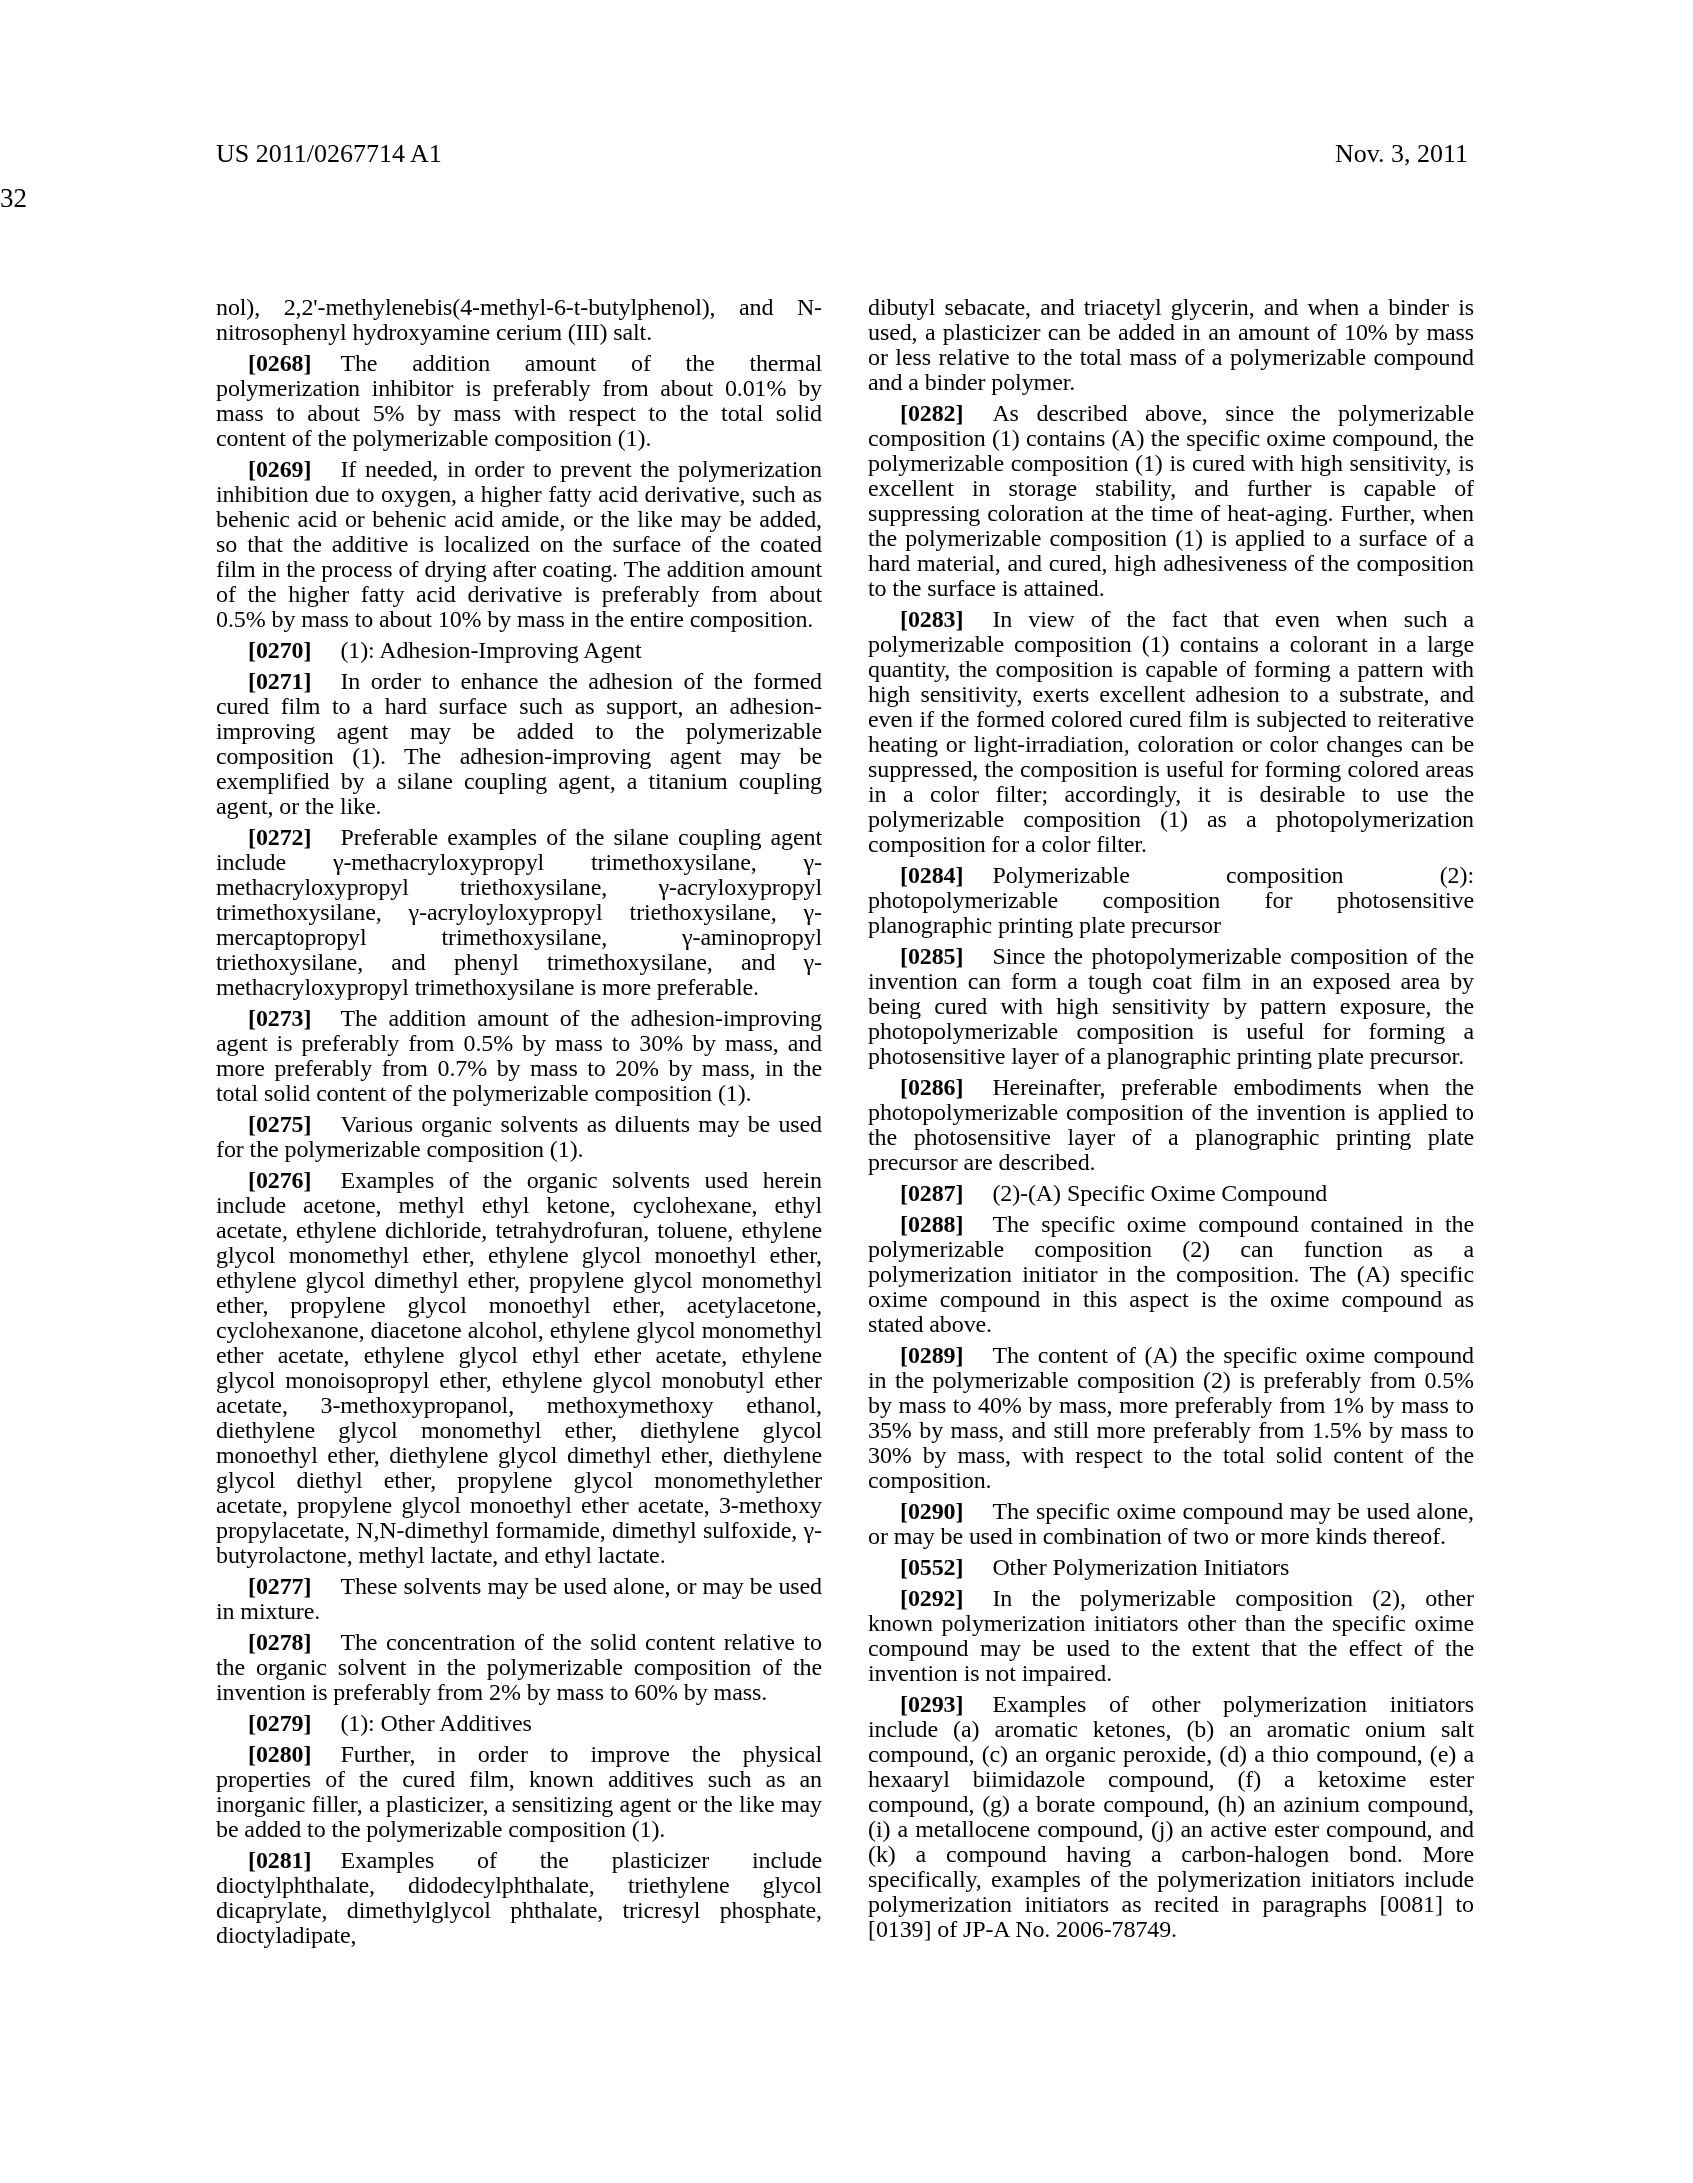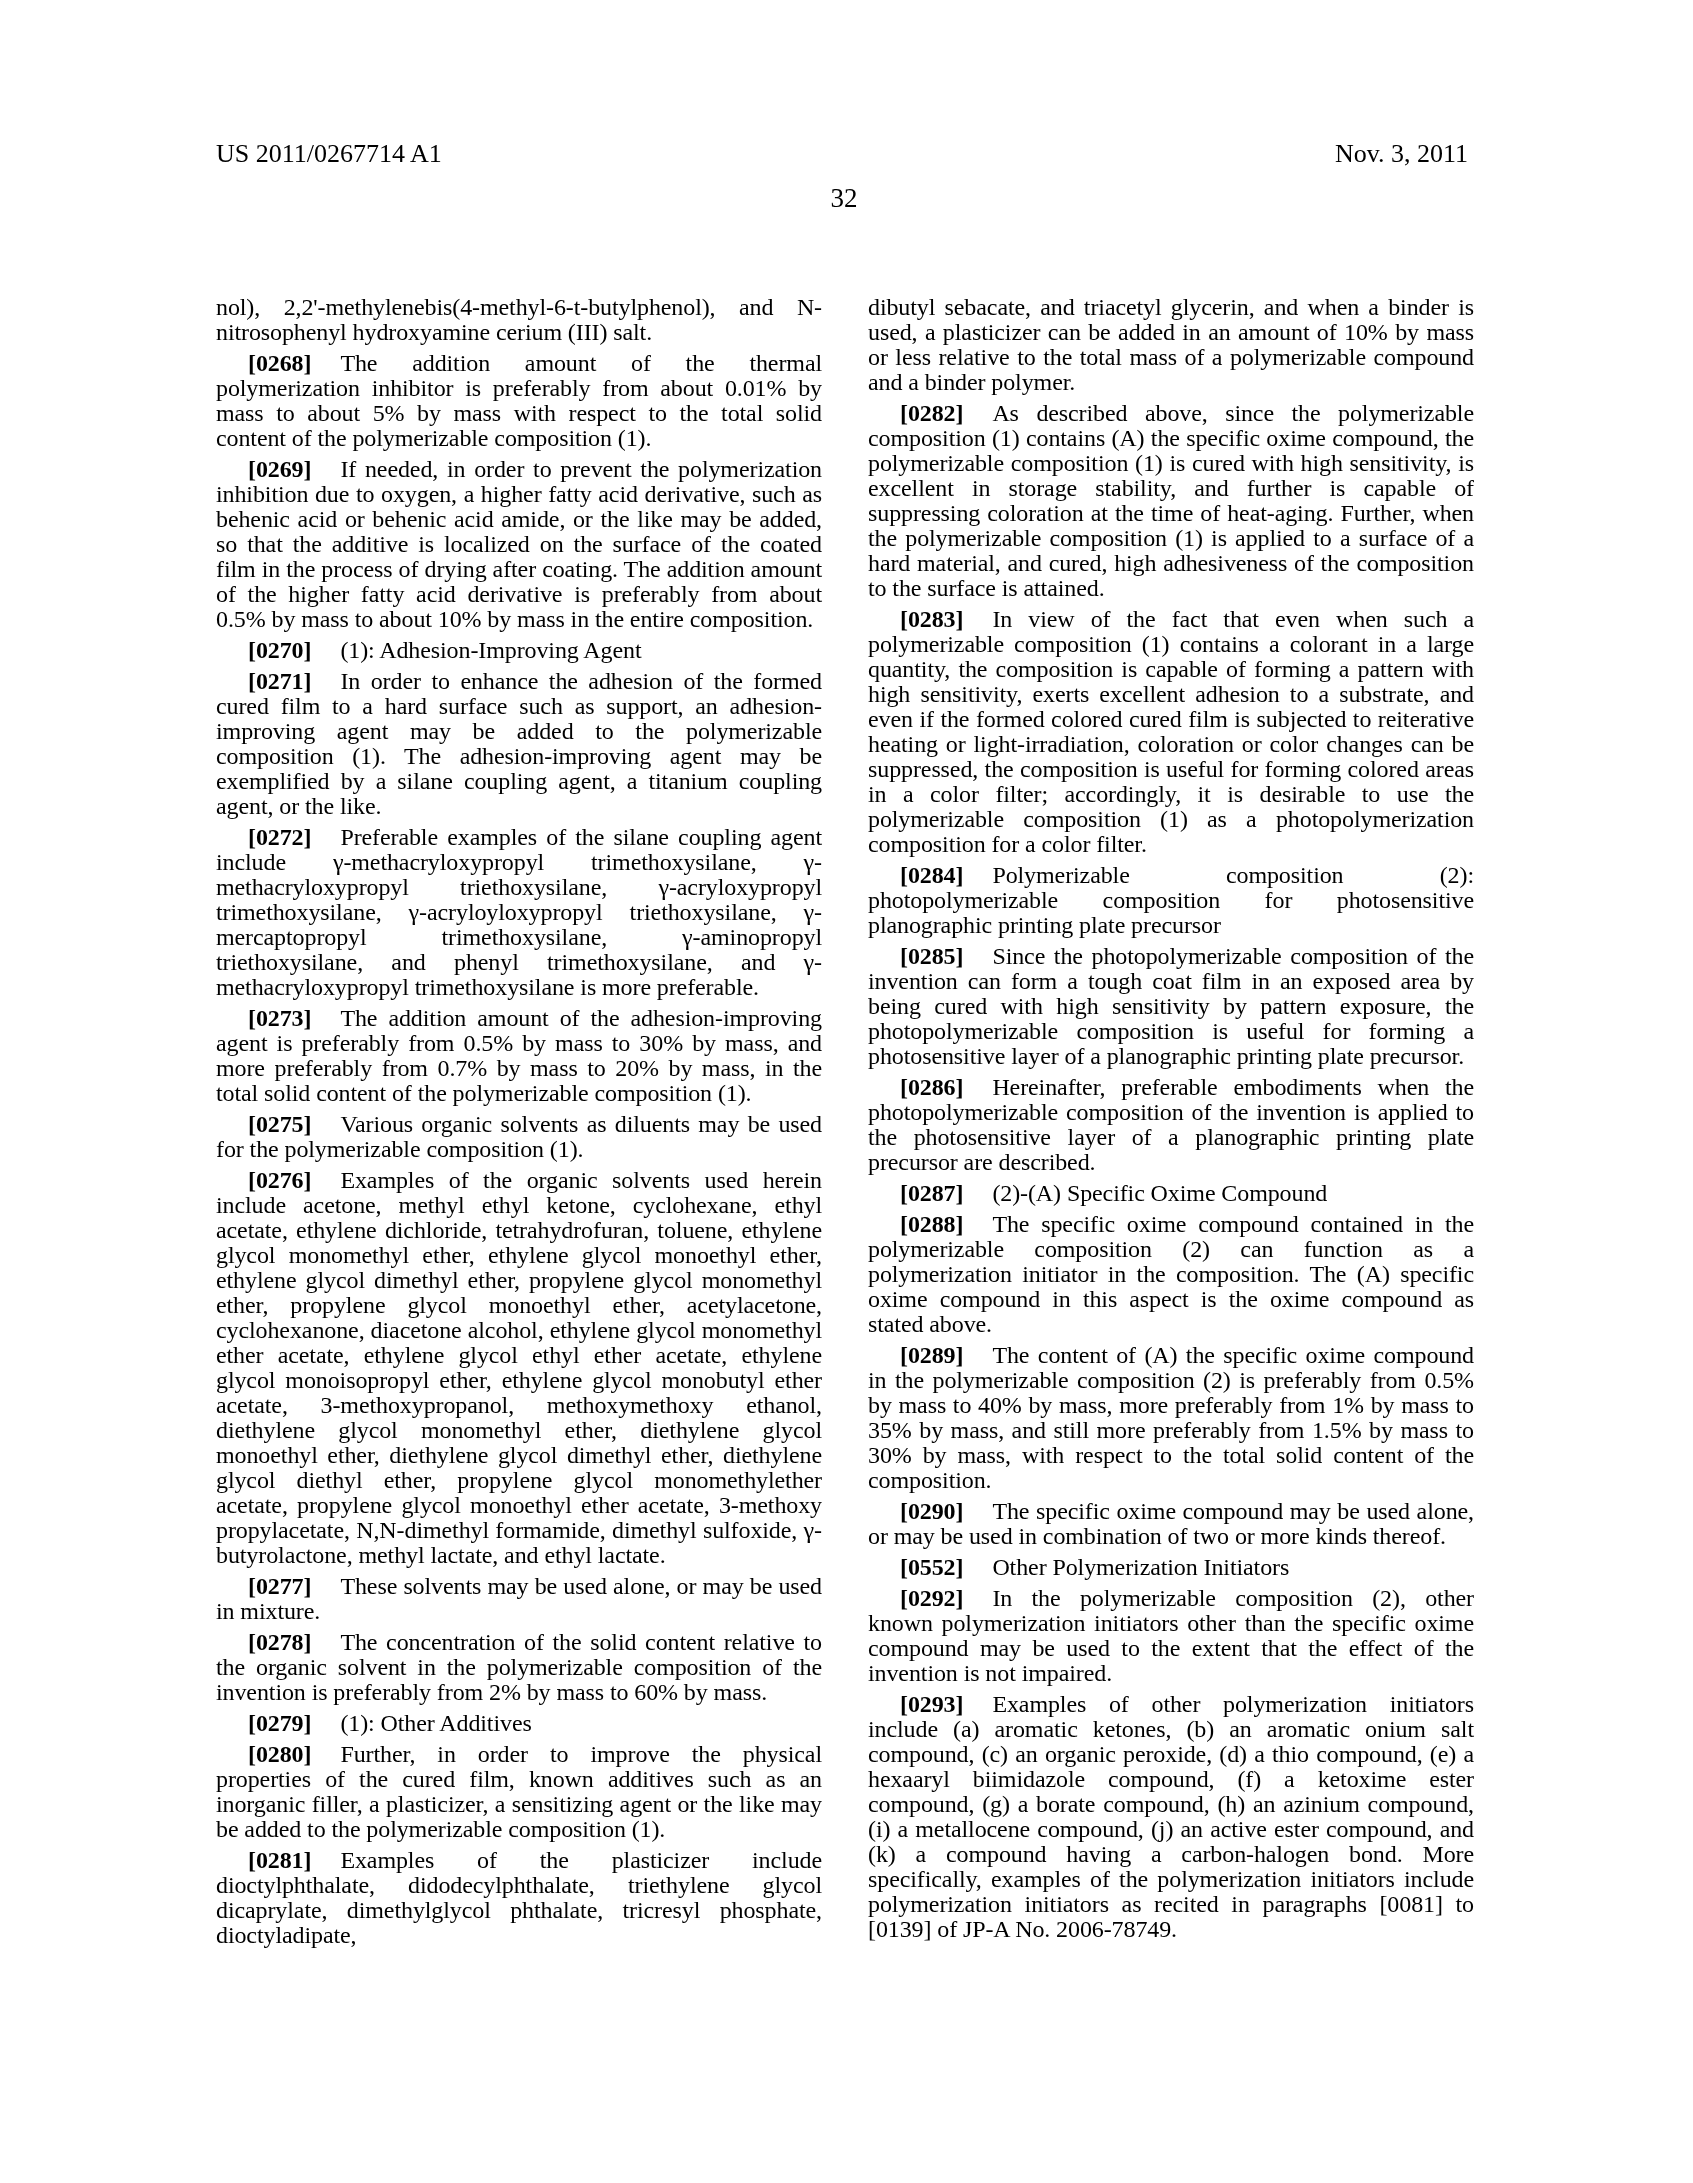--- a/index.html
+++ b/index.html
@@ -28,21 +28,21 @@
     right: 222px;
     top: 139px;
     font-size: 26px;
     white-space: nowrap;
   }
   .page-number {
     position: absolute;
     left: 0;
     top: 183px;
     width: 1688px;
-    text-align: center;
+    text-align: left;
     font-size: 27px;
   }
   .col {
     position: absolute;
     top: 295px;
     width: 606px;
     text-align: justify;
     font-size: 24px;
     line-height: 25px;
     letter-spacing: -0.1px;

